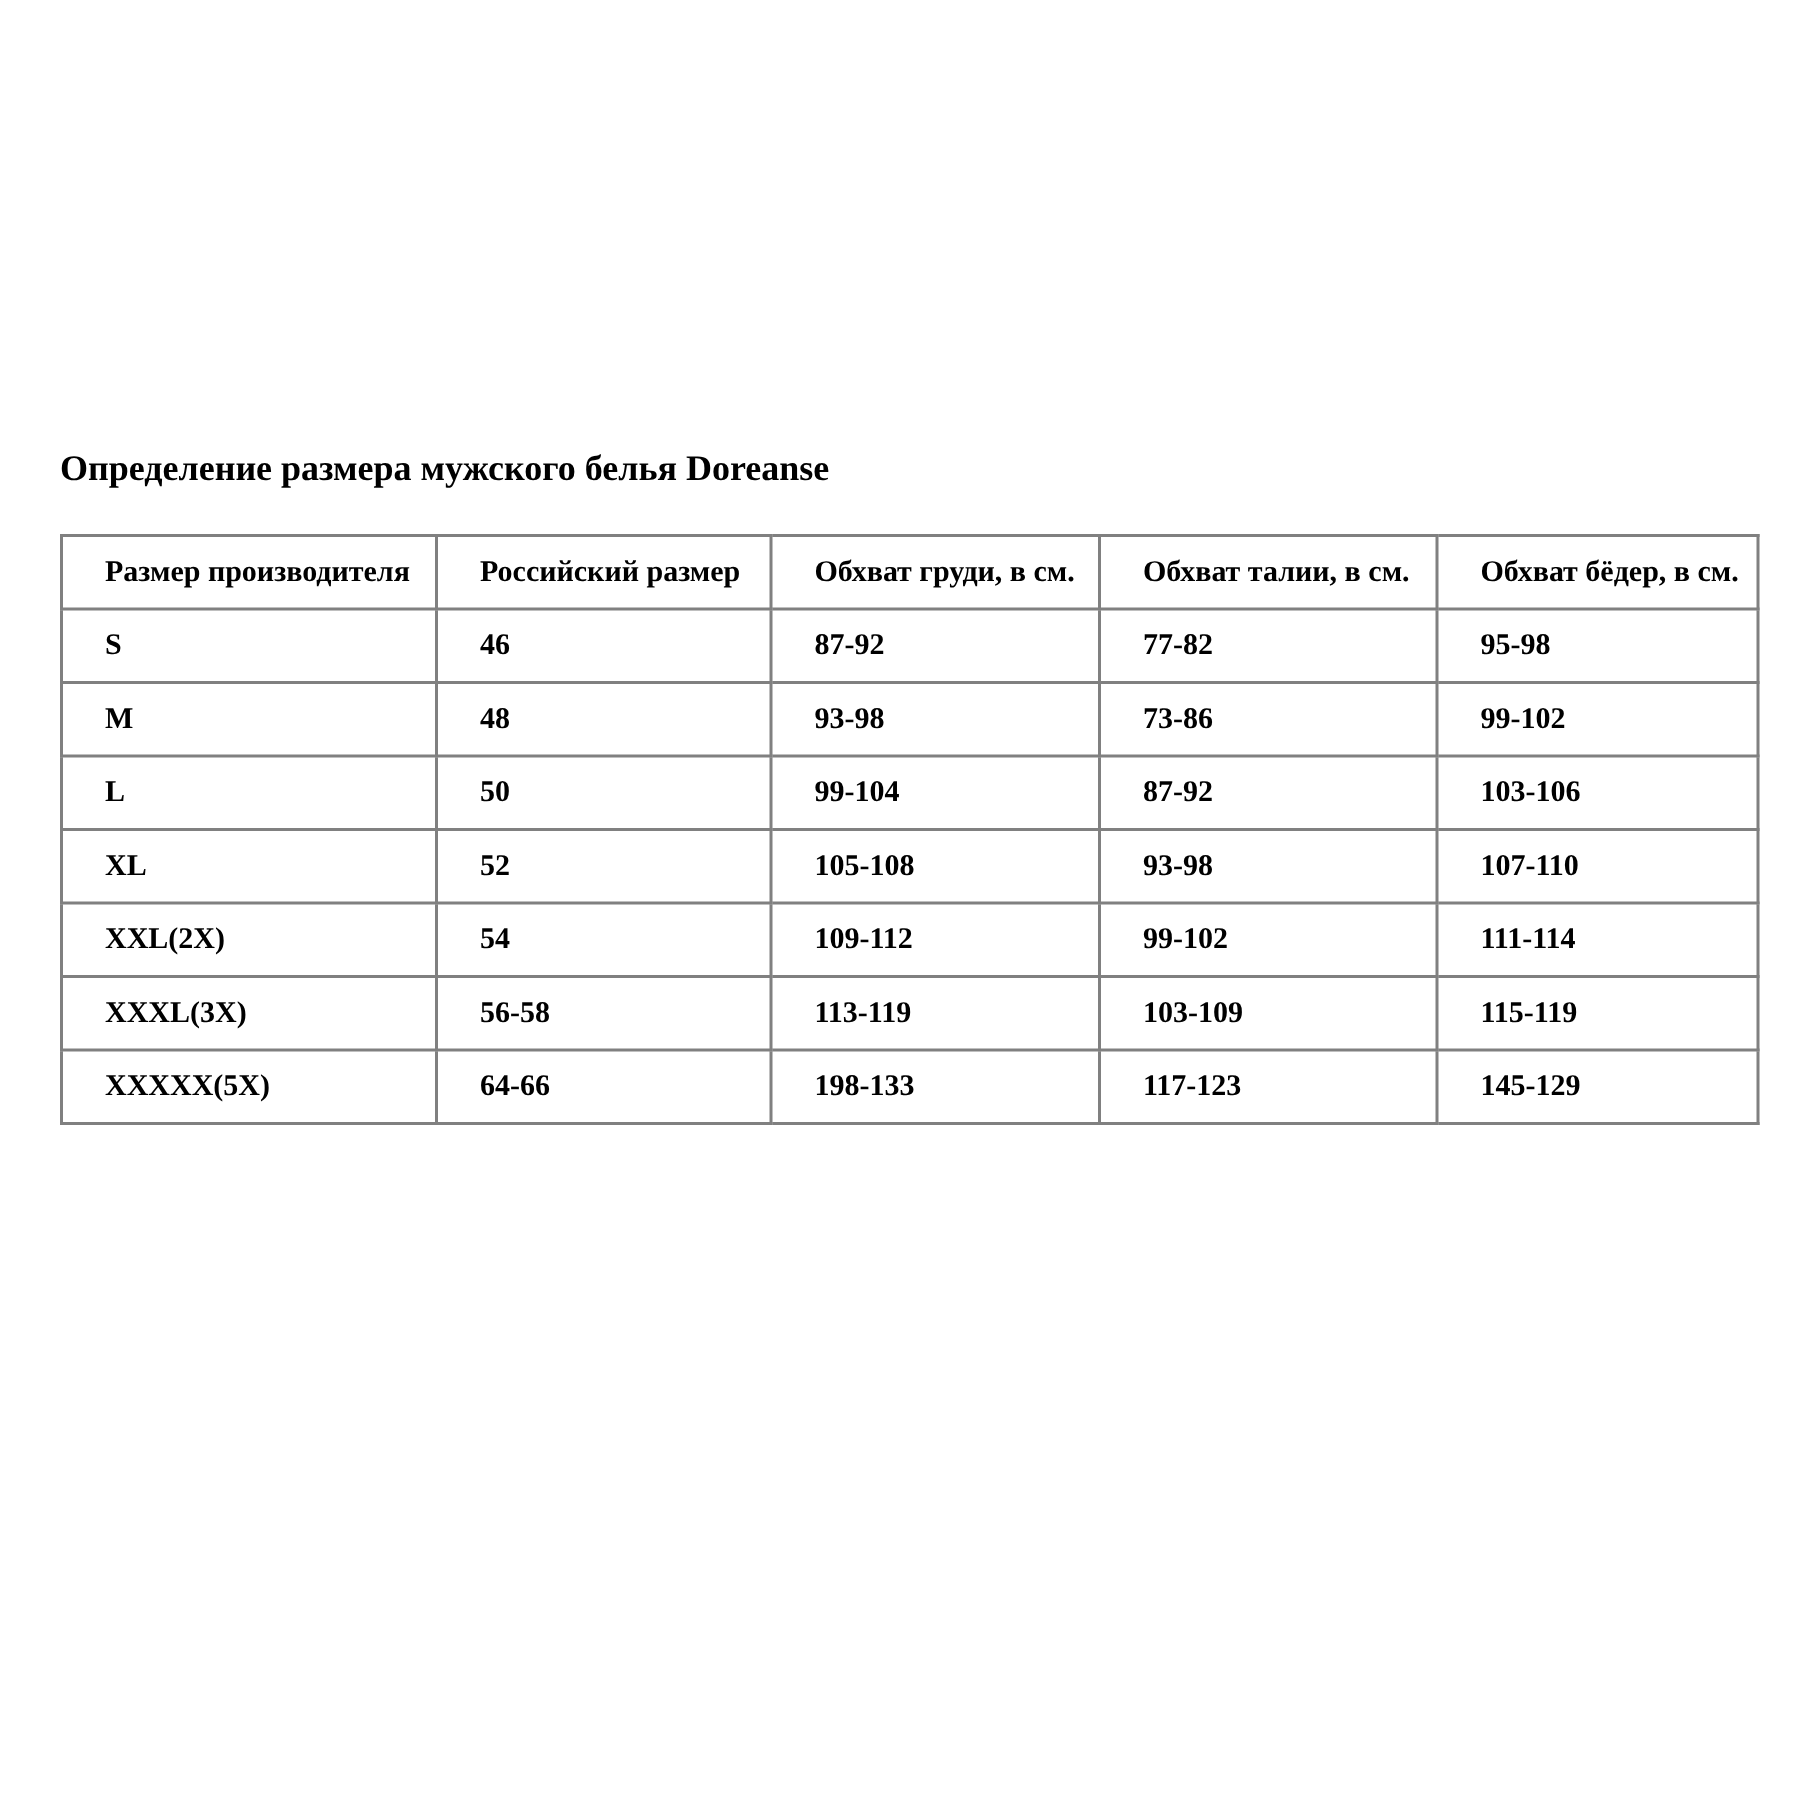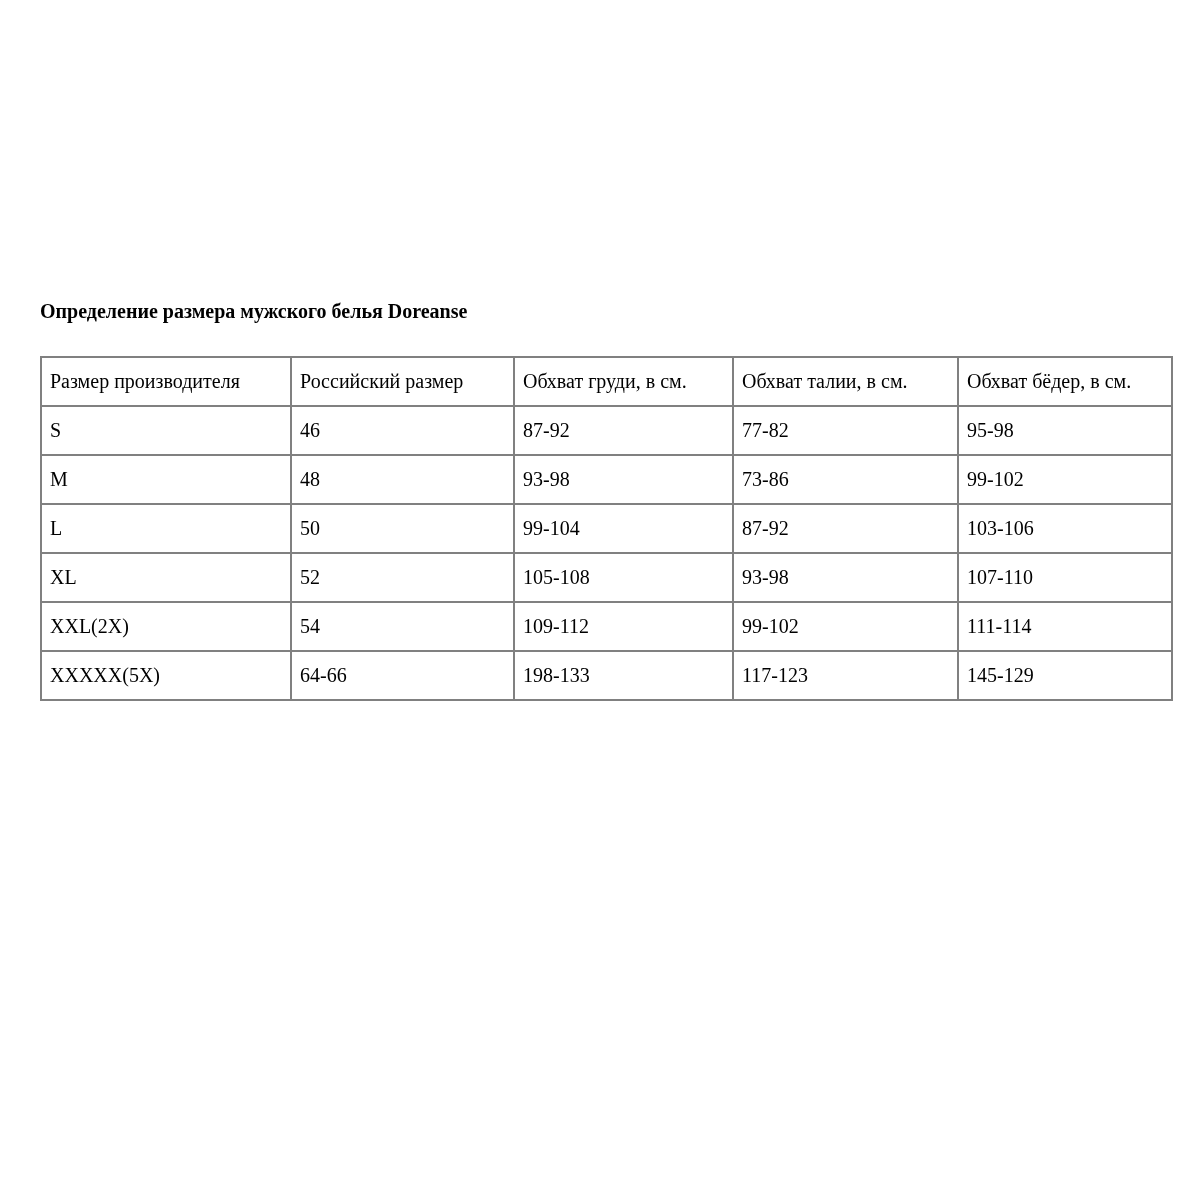--- a/index.html
+++ b/index.html
@@ -13,45 +13,45 @@
     height: 1196px;
     background: #ffffff;
     font-family: "Liberation Serif", serif;
     color: #000000;
   }
   .doc-title {
     position: absolute;
     left: 40px;
     top: 300px;
     margin: 0;
-    font-size: 20px;
+    font-size: 24px;
     font-weight: bold;
     font-family: "Liberation Serif", serif;
     color: #000000;
     white-space: nowrap;
   }
   table.size-table {
     position: absolute;
     left: 40px;
     top: 356px;
     width: 1131px;
     border-collapse: collapse;
     table-layout: fixed;
     font-family: "Liberation Serif", serif;
     font-size: 20px;
     color: #000000;
   }
   table.size-table th,
   table.size-table td {
     border: 2px solid #808080;
     height: 47px;
-    padding: 0 6px 0 8px;
+    padding: 0 6px 0 28px;
     text-align: left;
     vertical-align: middle;
-    font-weight: normal;
+    font-weight: bold;
     overflow: hidden;
     white-space: nowrap;
   }
 </style>
 </head>
 <body>
 
 <div class="page">
 
   <h1 class="doc-title">Определение размера мужского белья Doreanse</h1>
@@ -103,20 +103,27 @@
         <td>107-110</td>
       </tr>
       <tr>
         <td>XXL(2X)</td>
         <td>54</td>
         <td>109-112</td>
         <td>99-102</td>
         <td>111-114</td>
       </tr>
       <tr>
+        <td>XXXL(3X)</td>
+        <td>56-58</td>
+        <td>113-119</td>
+        <td>103-109</td>
+        <td>115-119</td>
+      </tr>
+      <tr>
         <td>XXXXX(5X)</td>
         <td>64-66</td>
         <td>198-133</td>
         <td>117-123</td>
         <td>145-129</td>
       </tr>
     </tbody>
   </table>
 
 </div>

